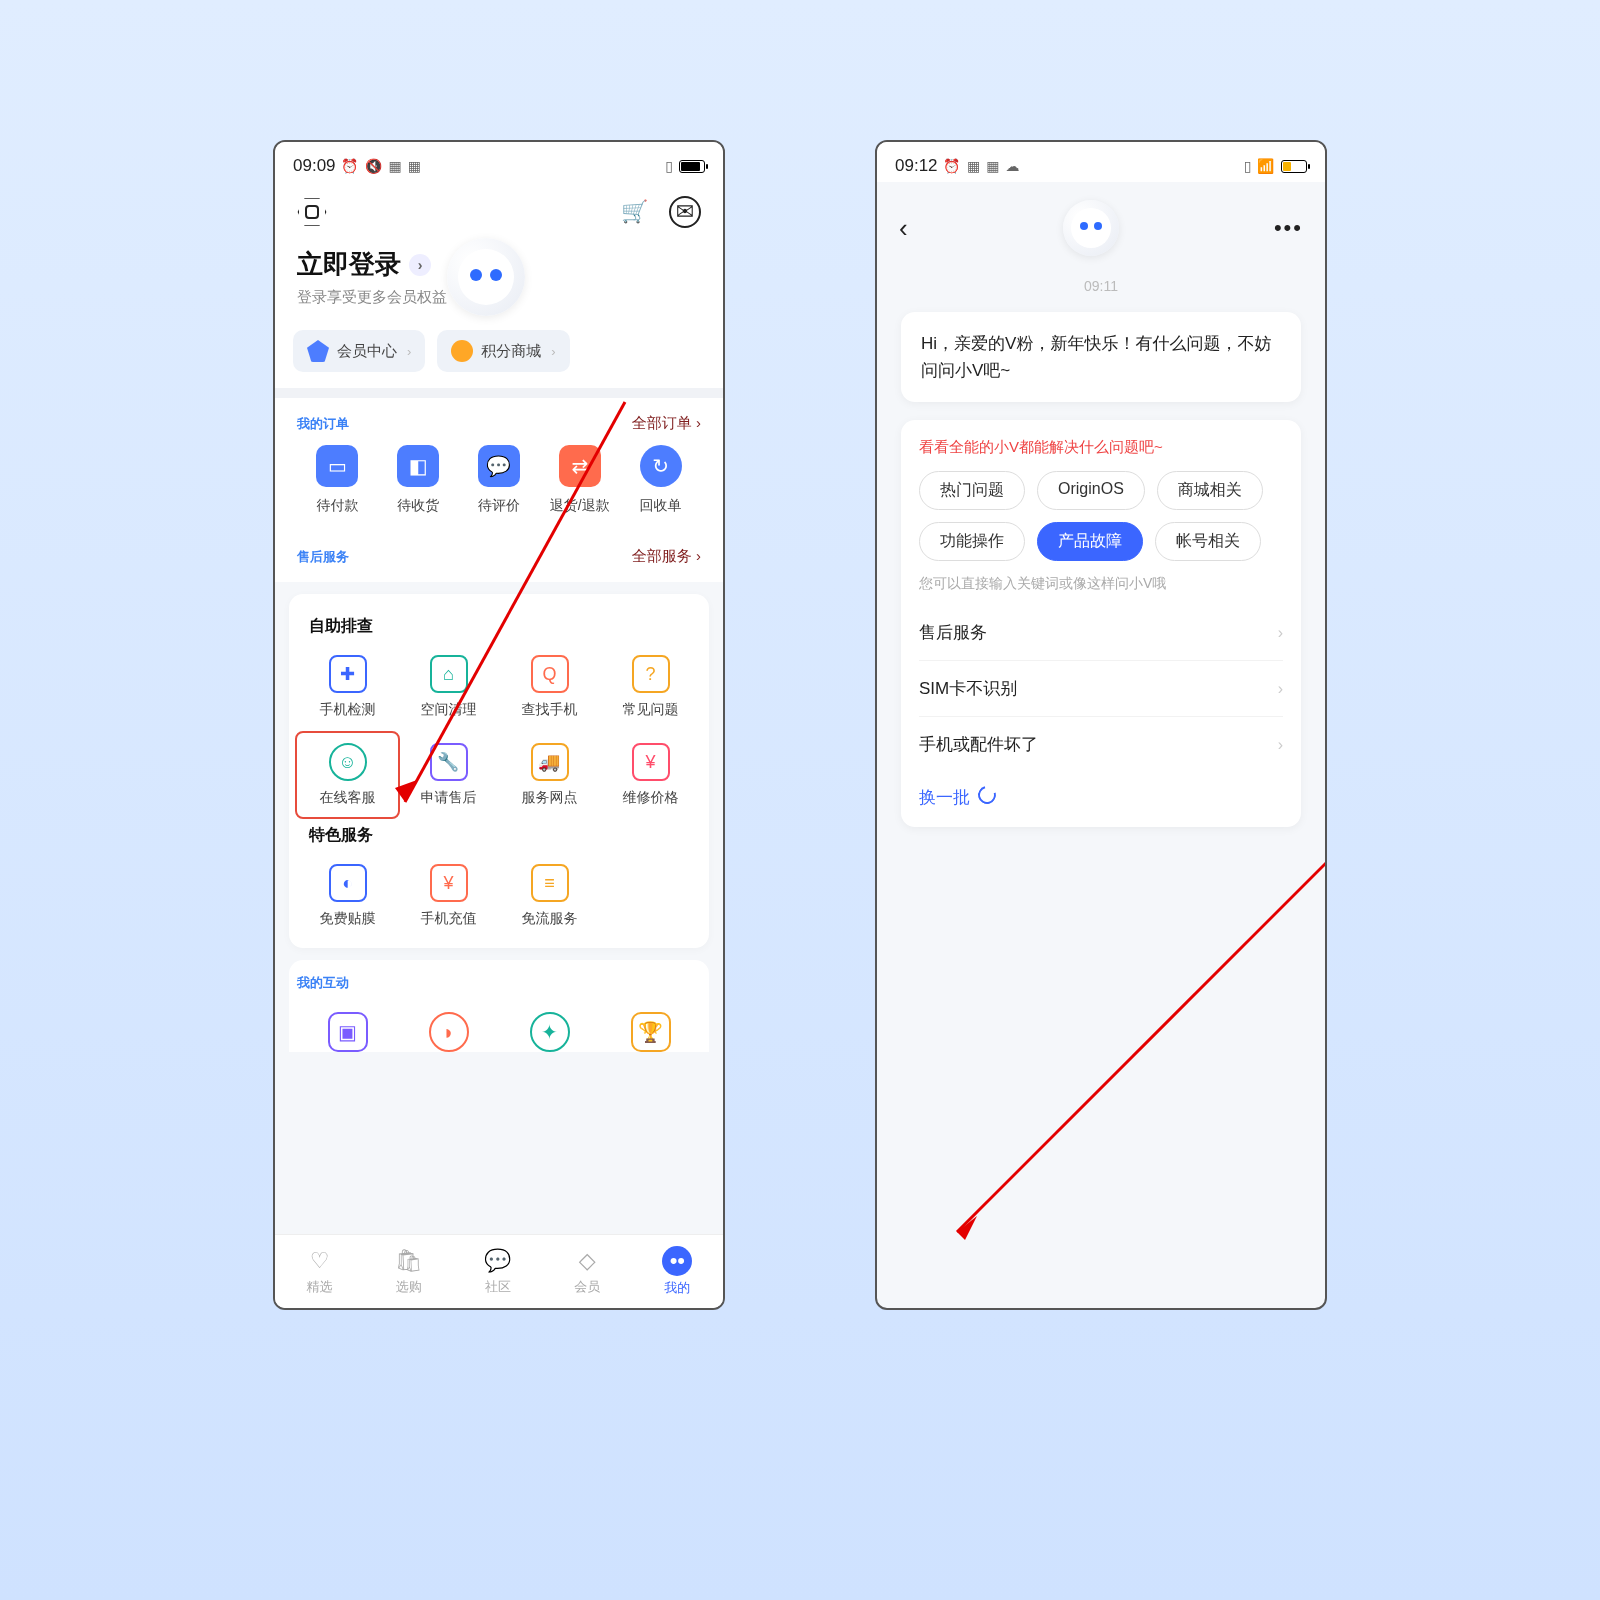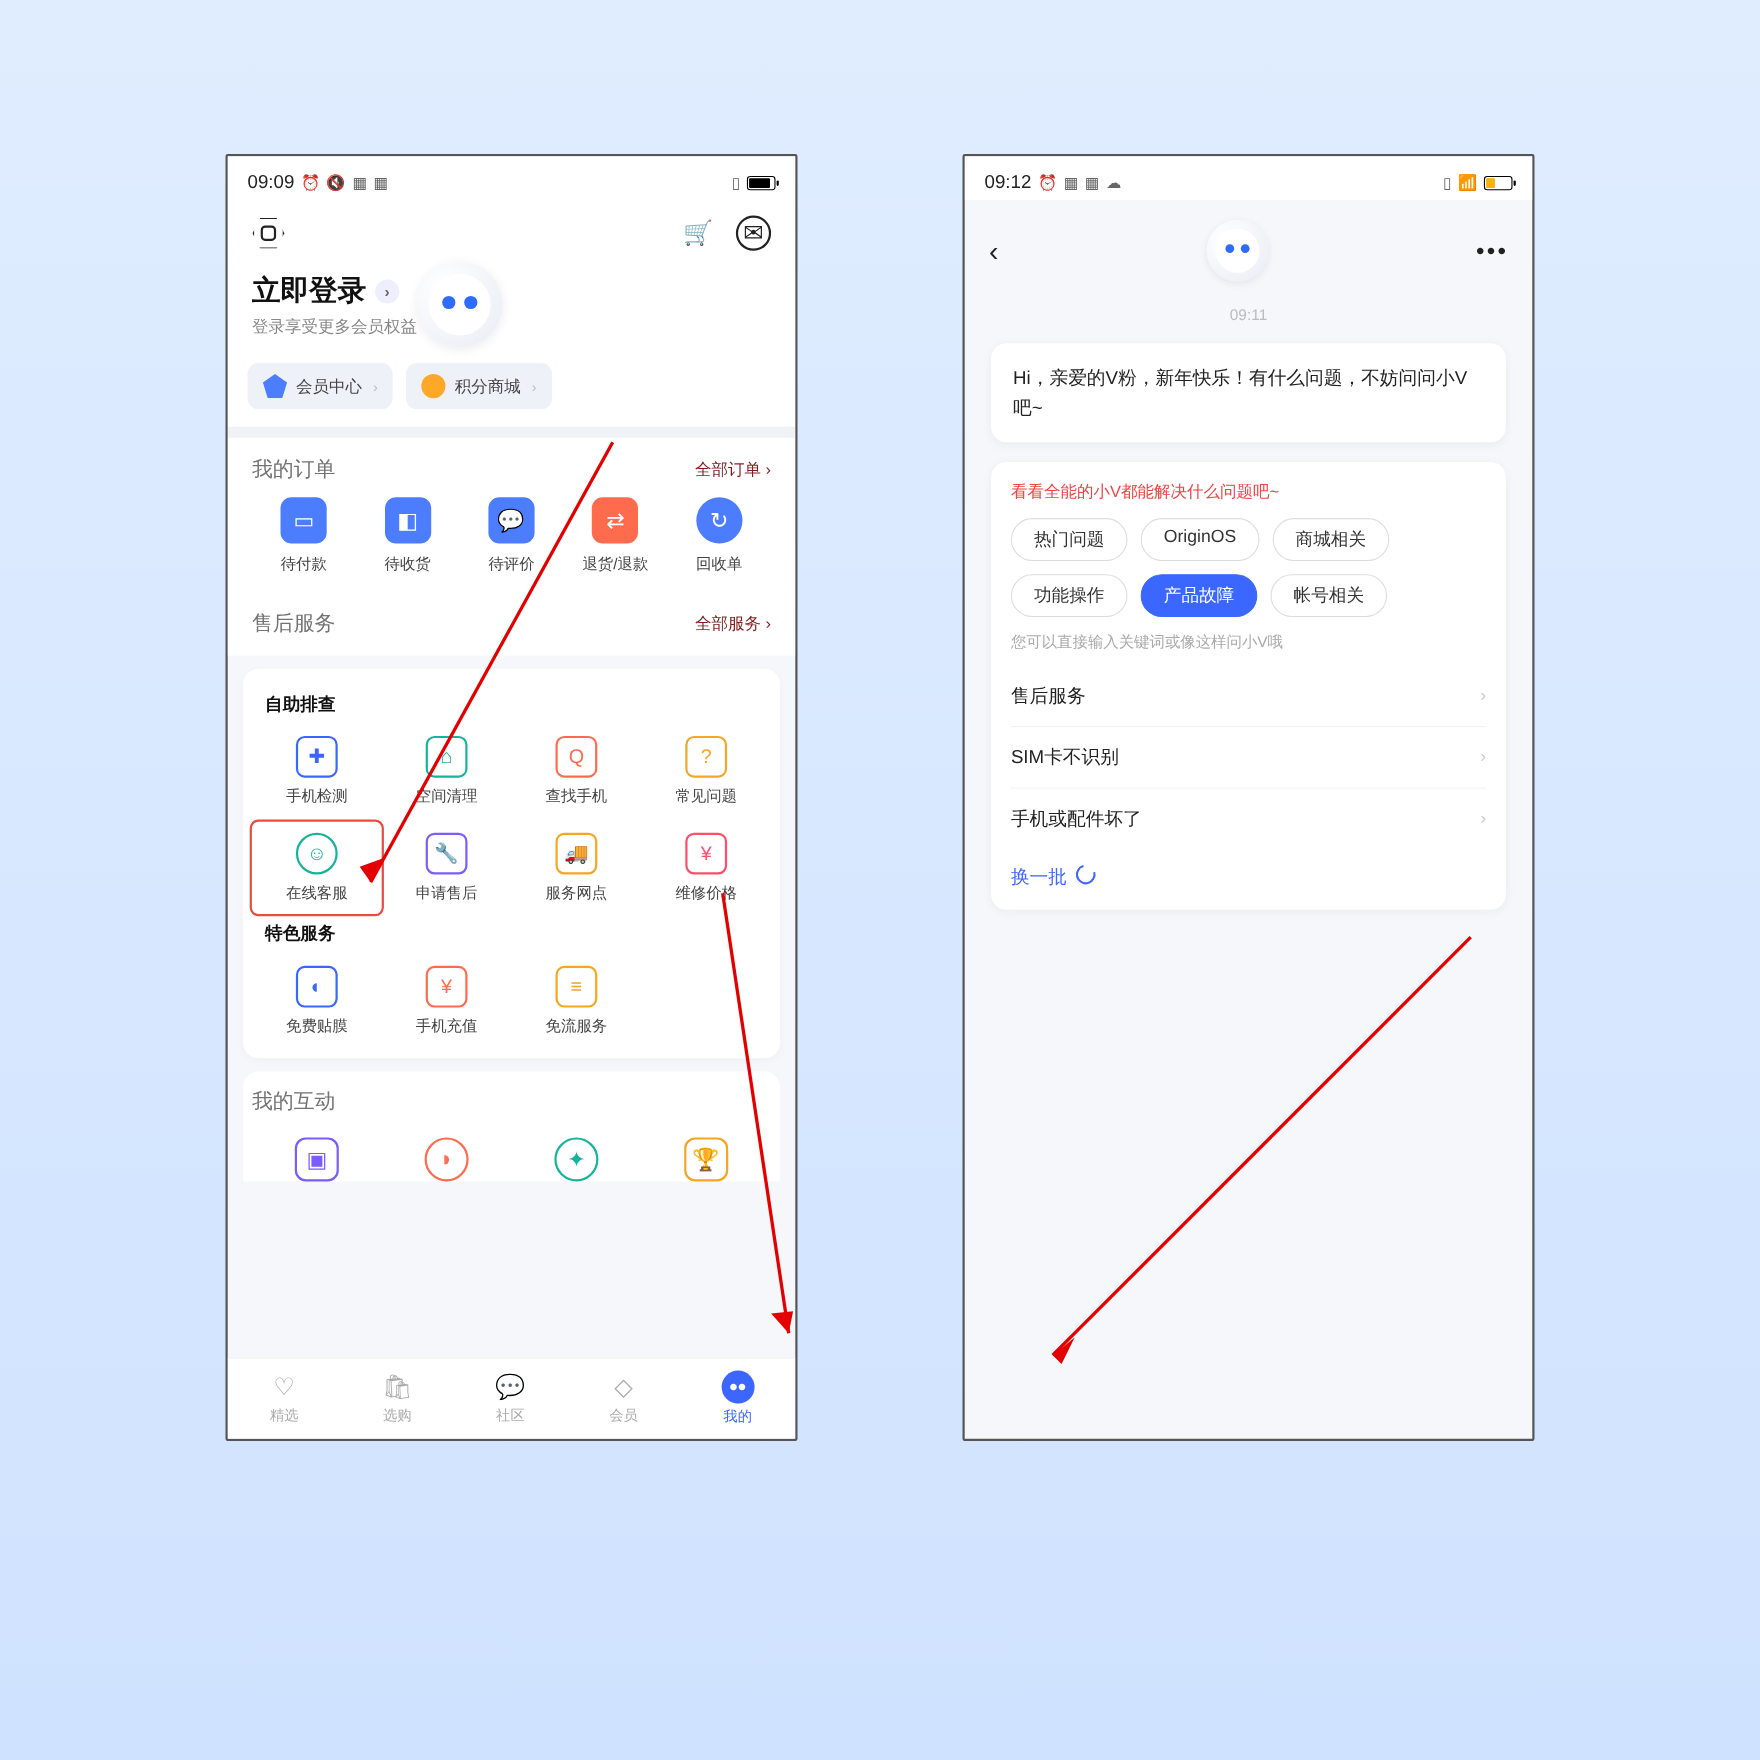--- a/index.html
+++ b/index.html
@@ -4,24 +4,24 @@
 <style>
   * { box-sizing: border-box; margin: 0; padding: 0; }
   body {
     font-family: -apple-system, "Helvetica Neue", Arial, "PingFang SC", "Microsoft YaHei", sans-serif;
     background: linear-gradient(180deg, #e0edff 0%, #cfe2ff 100%);
     width: 1600px; height: 1600px;
     display: flex; justify-content: center; align-items: flex-start;
     padding-top: 140px; gap: 150px;
   }
   .phone {
-    width: 520px; height: 1170px;
+    width: 452px; height: 1170px;
     background: #f5f7fa;
     border: 2px solid #555;
-    border-radius: 2px;
+    border-radius: 12px;
     position: relative; overflow: hidden;
     display: flex; flex-direction: column;
   }
   
   .status-bar {
     height: 40px; padding: 8px 18px 0;
     display: flex; justify-content: space-between; align-items: center;
     font-size: 17px; font-weight: 500; color: #222;
     background: #fff;
   }
@@ -56,21 +56,21 @@
   .chip .ci{width:22px;height:22px;border-radius:6px;display:inline-block}
   .chip .blue{background:#4d7dff;clip-path:polygon(50% 0,100% 35%,80% 100%,20% 100%,0 35%)}
   .chip .orange{background:#ffa726;border-radius:50%}
   .chip .ar{color:#bbb;font-size:13px;margin-left:2px}
 
   .divider{height:10px;background:#f0f2f6}
 
   
   .sec{background:#fff;padding:16px 22px}
   .sec-head{display:flex;justify-content:space-between;align-items:center;margin-bottom:12px}
-  .sec-head h3{font-size:19px;font-weight:400;color:#737373}
+  .sec-head h3{font-size:13px;font-weight:700;color:#3b82f6}
   .more{font-size:15px;color:#7f1d1d}
   .order-grid{display:flex;justify-content:space-between;text-align:center}
   .og-item{flex:1;display:flex;flex-direction:column;align-items:center;gap:10px;font-size:14px;color:#444}
   .ob{width:42px;height:42px;border-radius:10px;display:flex;align-items:center;justify-content:center;color:#fff;font-size:20px}
 
   
   .as-card{background:#fff;margin:12px 14px;border-radius:14px;padding:16px 8px 8px;box-shadow:0 2px 8px rgba(0,0,0,.03)}
   .as-section-title{font-size:16px;font-weight:700;color:#111;padding:6px 12px}
   .as-grid{display:flex;flex-wrap:wrap}
   .as-item{width:25%;display:flex;flex-direction:column;align-items:center;gap:8px;padding:12px 0;font-size:14px;color:#444}

